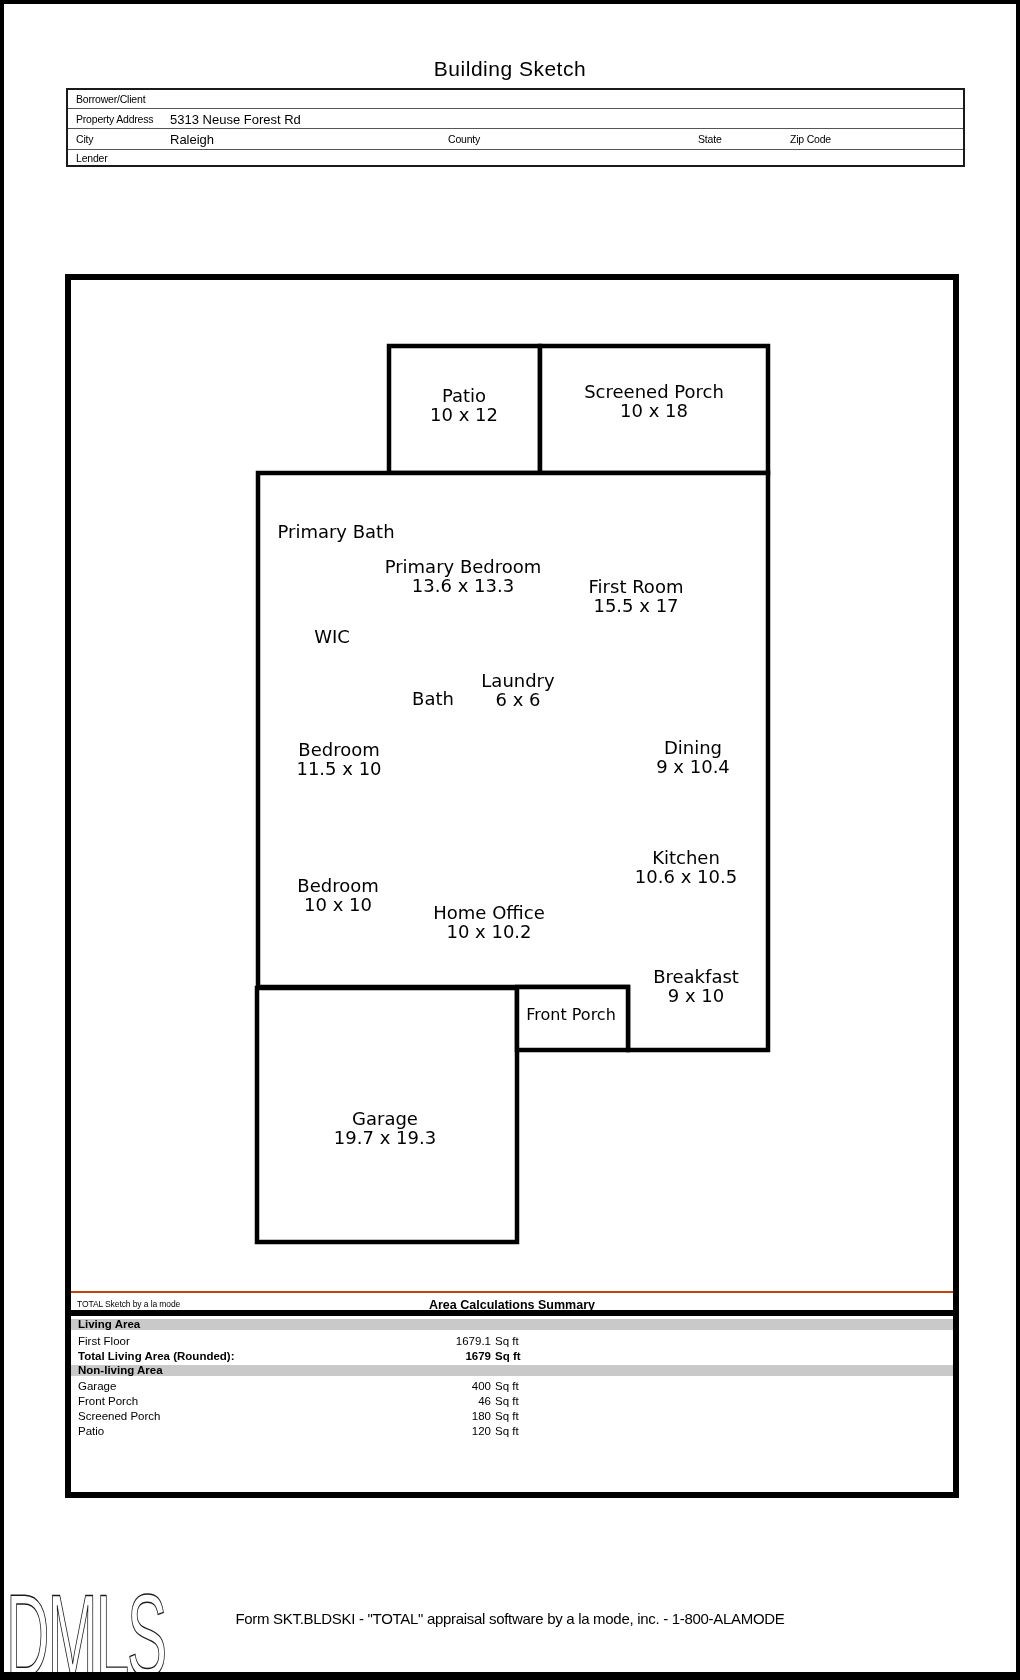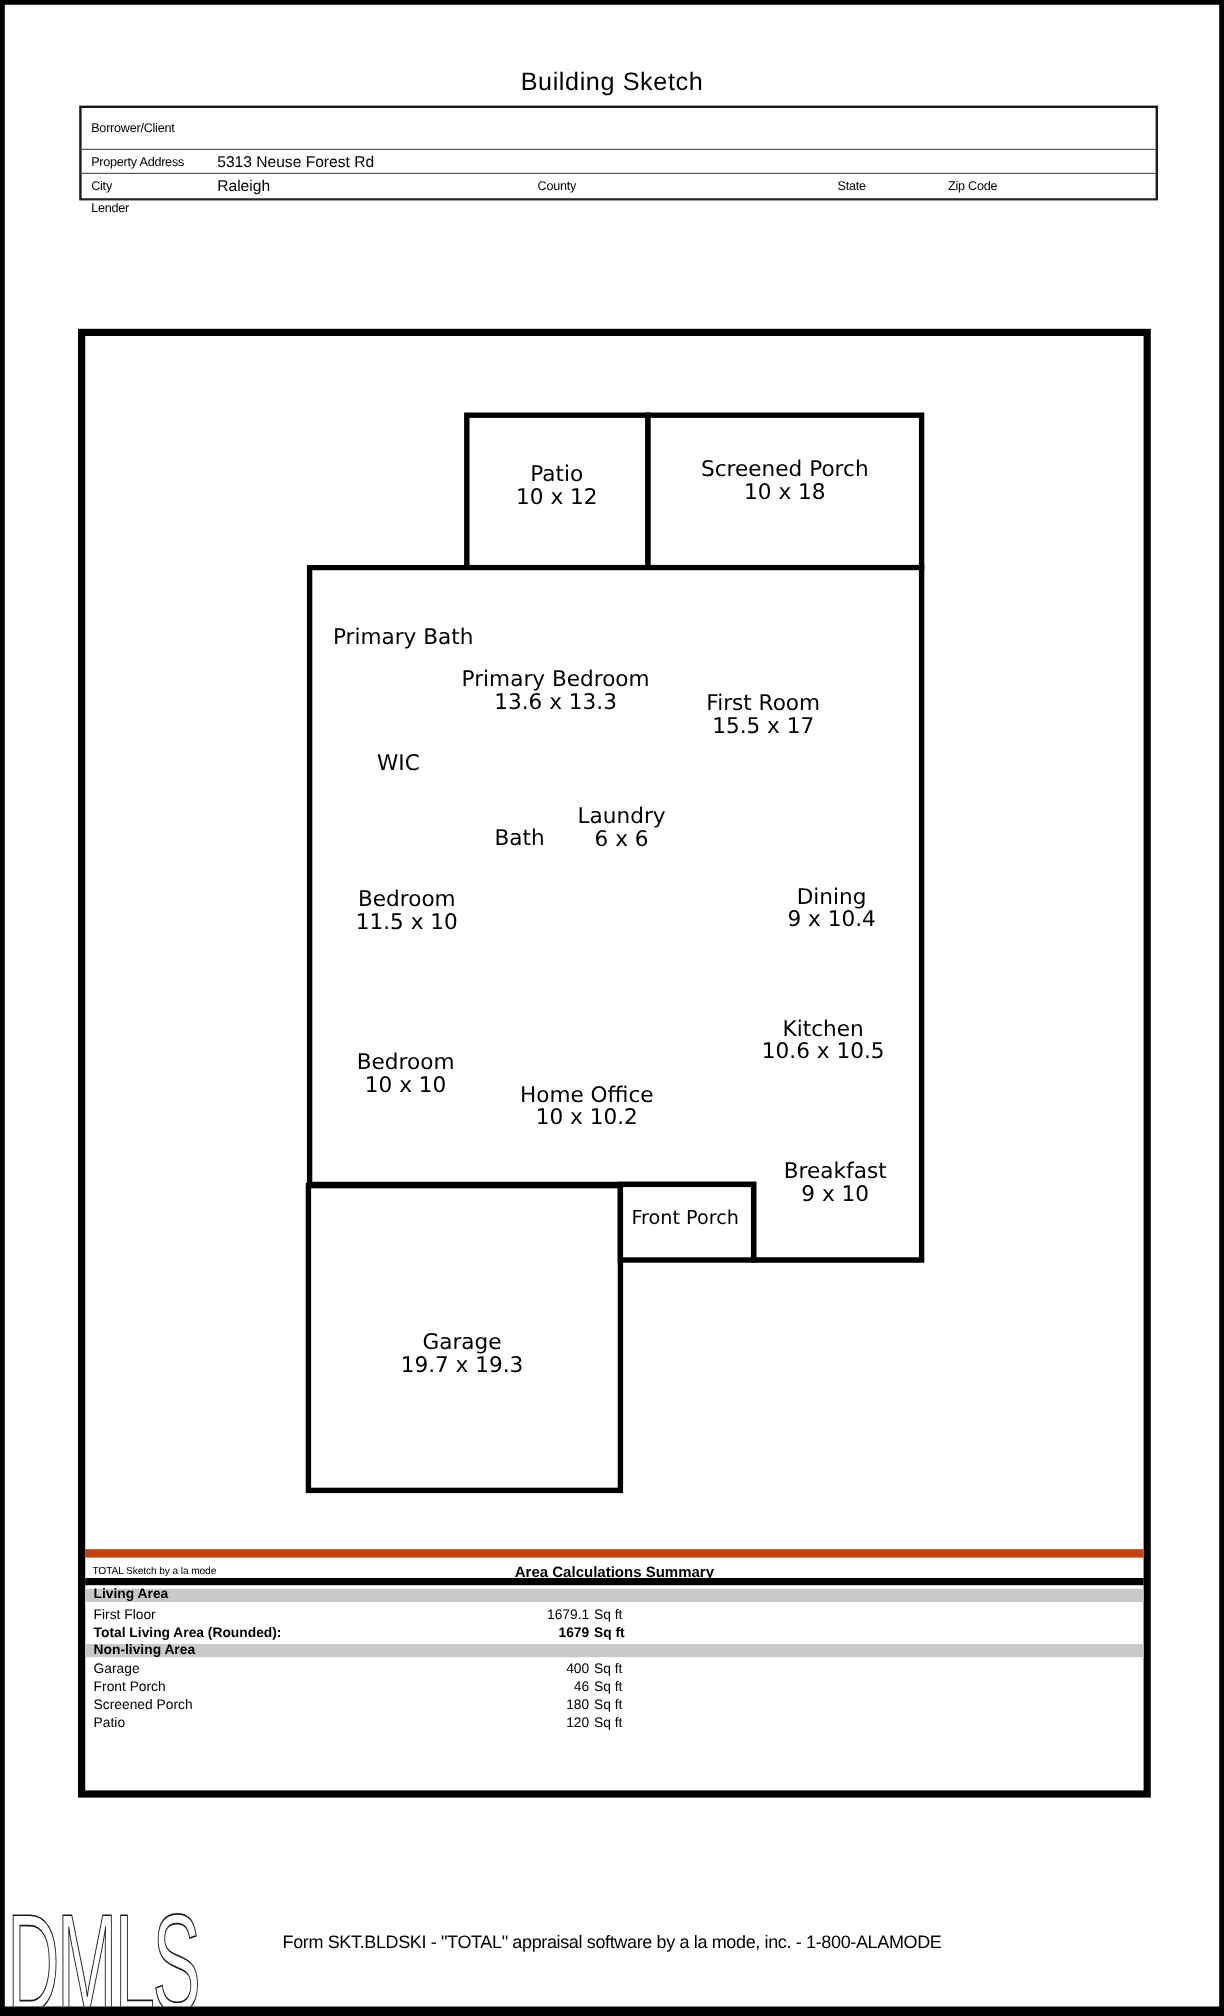--- a/index.html
+++ b/index.html
@@ -16,37 +16,37 @@
   
   .hdr-table{
     position:absolute;left:62px;top:84px;width:899px;height:79px;
     box-sizing:border-box;border:2px solid #1a1a1a;background:#fff;
   }
   .hdr-row{position:relative;box-sizing:border-box;border-bottom:1px solid #555;}
   .hdr-row:last-child{border-bottom:none;}
   .hdr-label{position:absolute;left:8px;top:50%;transform:translateY(-50%);
     font-size:10.5px;letter-spacing:-0.2px;white-space:nowrap;}
   .hdr-val{position:absolute;top:50%;transform:translateY(-50%);
-    font-size:13px;white-space:nowrap;margin-left:11px;}
+    font-size:13px;white-space:nowrap;}
   
   .sketch{
     position:absolute;left:61px;top:270px;width:894px;height:1224px;
     box-sizing:border-box;border:6px solid #000;background:#fff;
   }
   .sketch svg{position:absolute;left:0;top:0;}
   .room{
     position:absolute;transform:translateX(-50%);text-align:center;
     font-family:"DejaVu Sans",sans-serif;font-size:18px;line-height:19px;
     color:#000;white-space:nowrap;
   }
   .room.small{font-size:16px;}
   
   .summary{
     position:absolute;left:0;right:0;top:1011px;bottom:0;
-    border-top:7px solid #c2410c;font-size:11.5px;
+    border-top:2px solid #c2410c;font-size:11.5px;
   }
   .sum-branding{position:absolute;left:6px;top:6px;font-size:8.5px;letter-spacing:-0.1px;}
   .sum-title{position:absolute;left:0;top:5px;width:100%;text-align:center;
     font-size:12.5px;font-weight:700;}
   .sum-thickbar{position:absolute;left:0;right:0;top:17px;height:6px;background:#000;}
   .sumrow{position:absolute;left:0;right:0;height:14px;line-height:14px;}
   .sumrow .lbl{position:absolute;left:7px;white-space:nowrap;}
   .sumrow .val{position:absolute;left:340px;width:80px;text-align:right;}
   .sumrow .unit{position:absolute;left:424px;}
   .sumrow.section{background:#c9c9c9;height:11px;line-height:11px;font-weight:700;}
@@ -67,21 +67,21 @@
   }
 </style>
 </head>
 <body>
 
 <div id="page">
 
   <div class="doc-title">Building Sketch</div>
 
   <div class="hdr-table">
-    <div class="hdr-row" style="height:35px">
+    <div class="hdr-row" style="height:19px">
       <span class="hdr-label">Borrower/Client</span>
     </div>
     <div class="hdr-row" style="height:20px">
       <span class="hdr-label">Property Address</span>
       <span class="hdr-val" style="left:102px">5313 Neuse Forest Rd</span>
     </div>
     <div class="hdr-row" style="height:21px">
       <span class="hdr-label">City</span>
       <span class="hdr-val" style="left:102px">Raleigh</span>
       <span class="hdr-label" style="left:380px">County</span>

